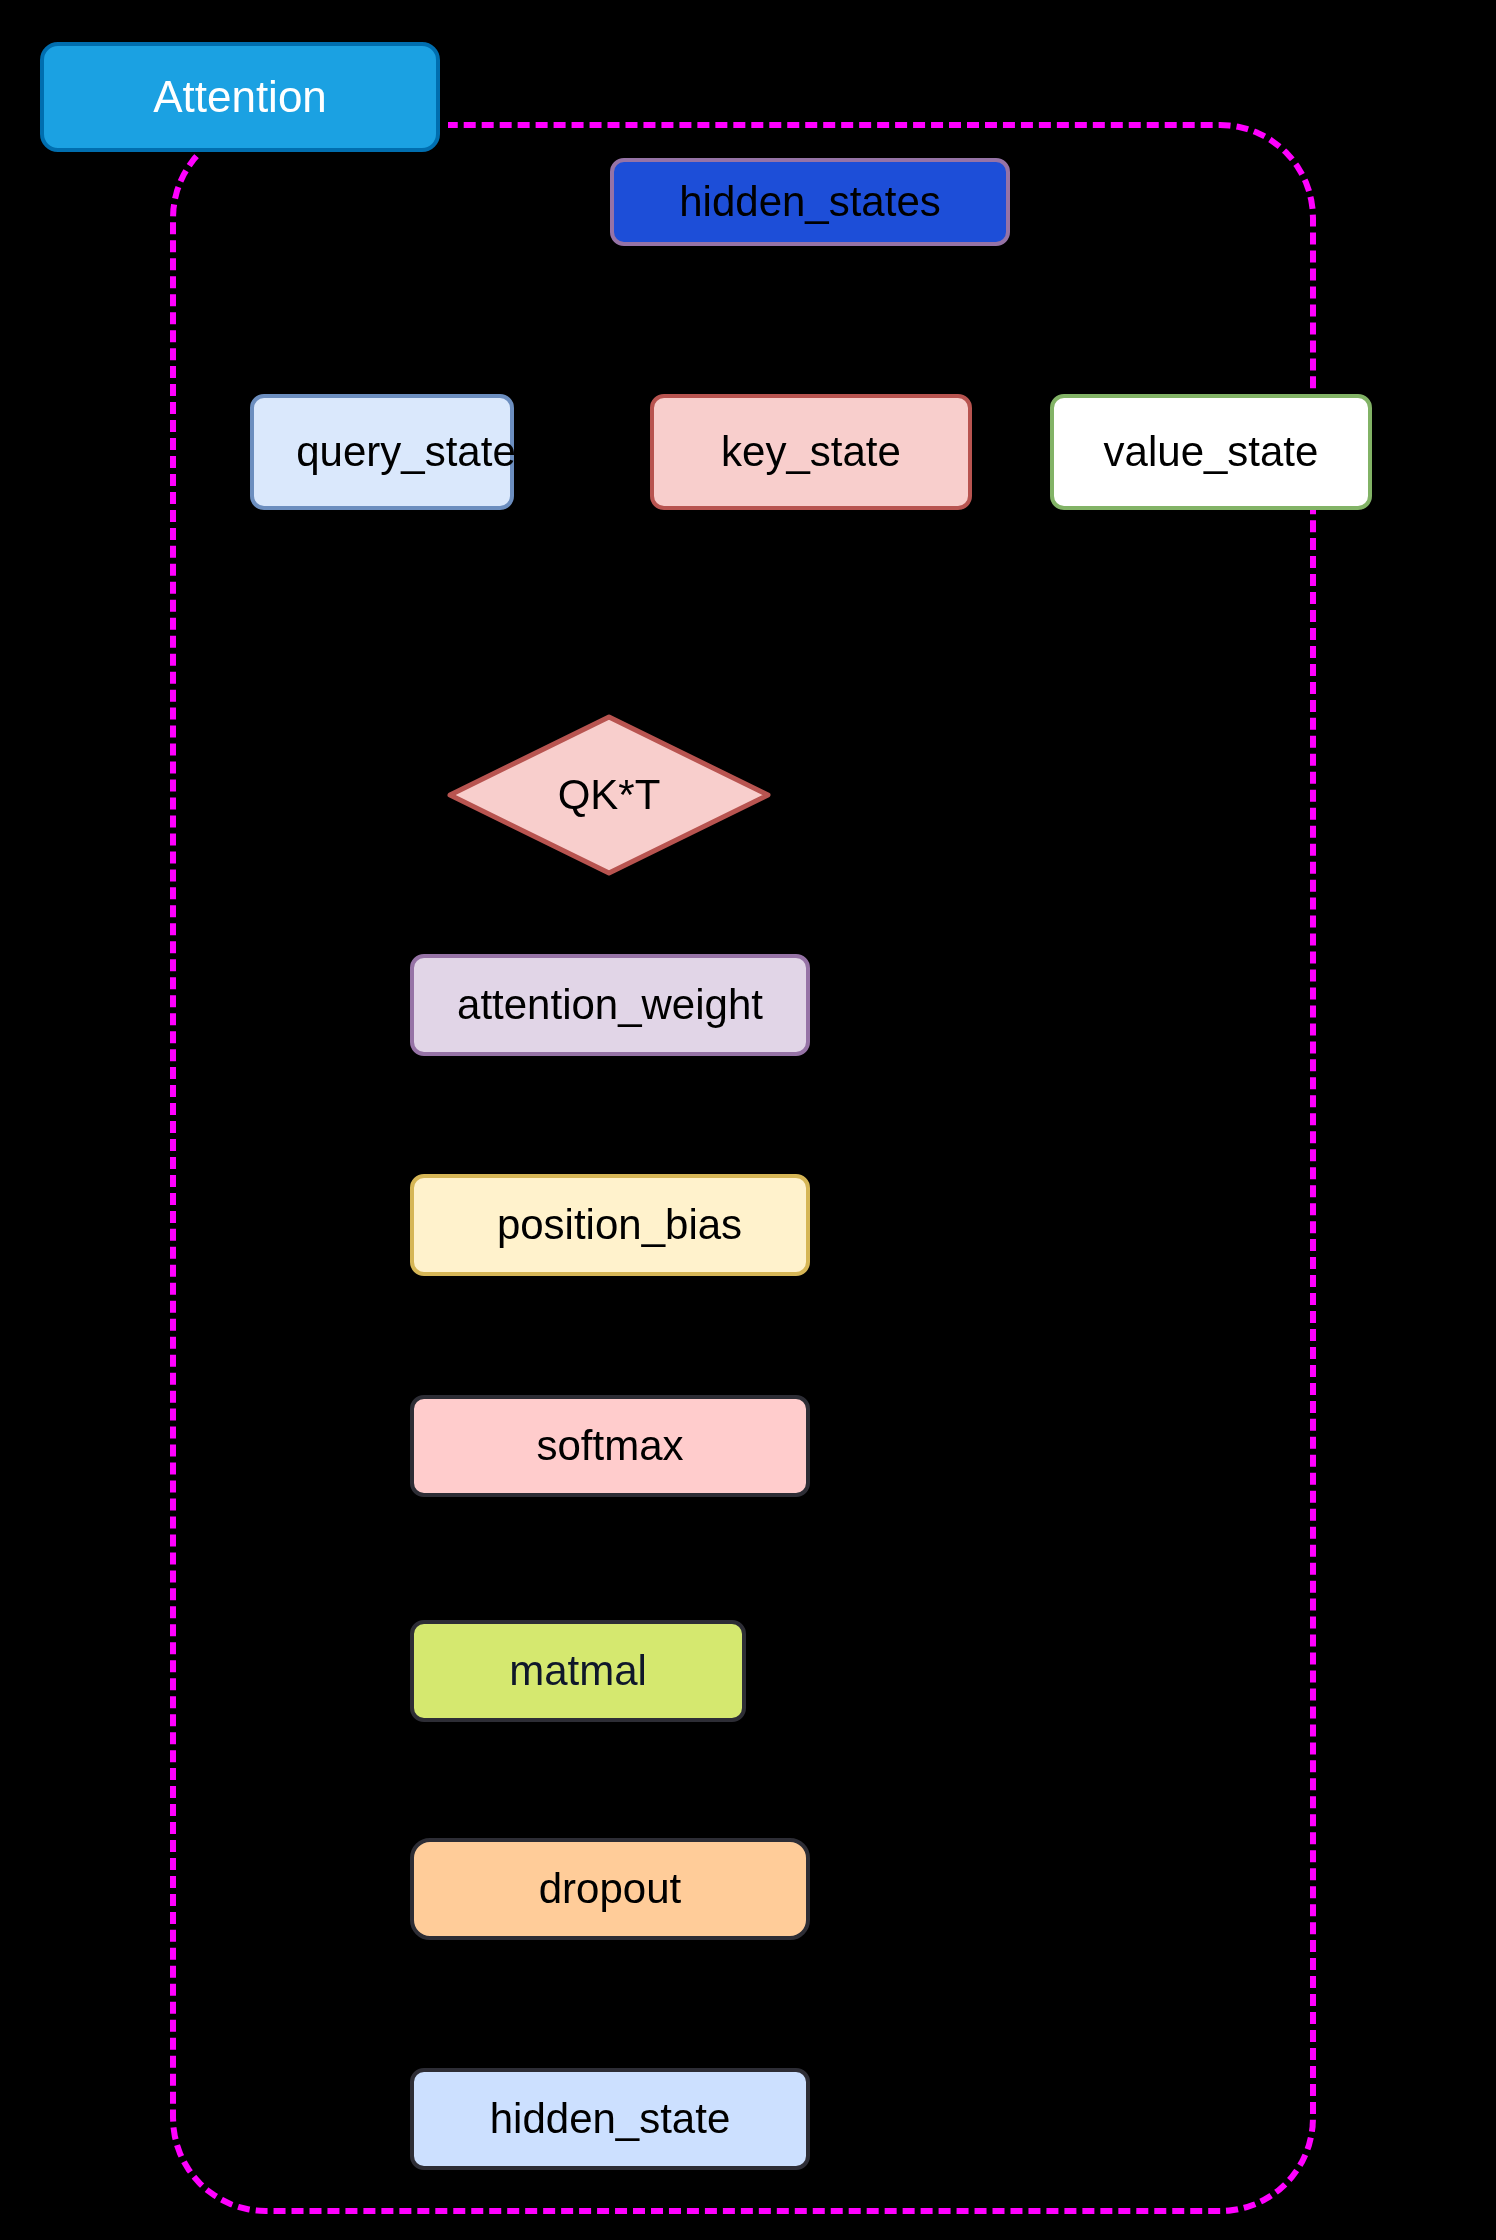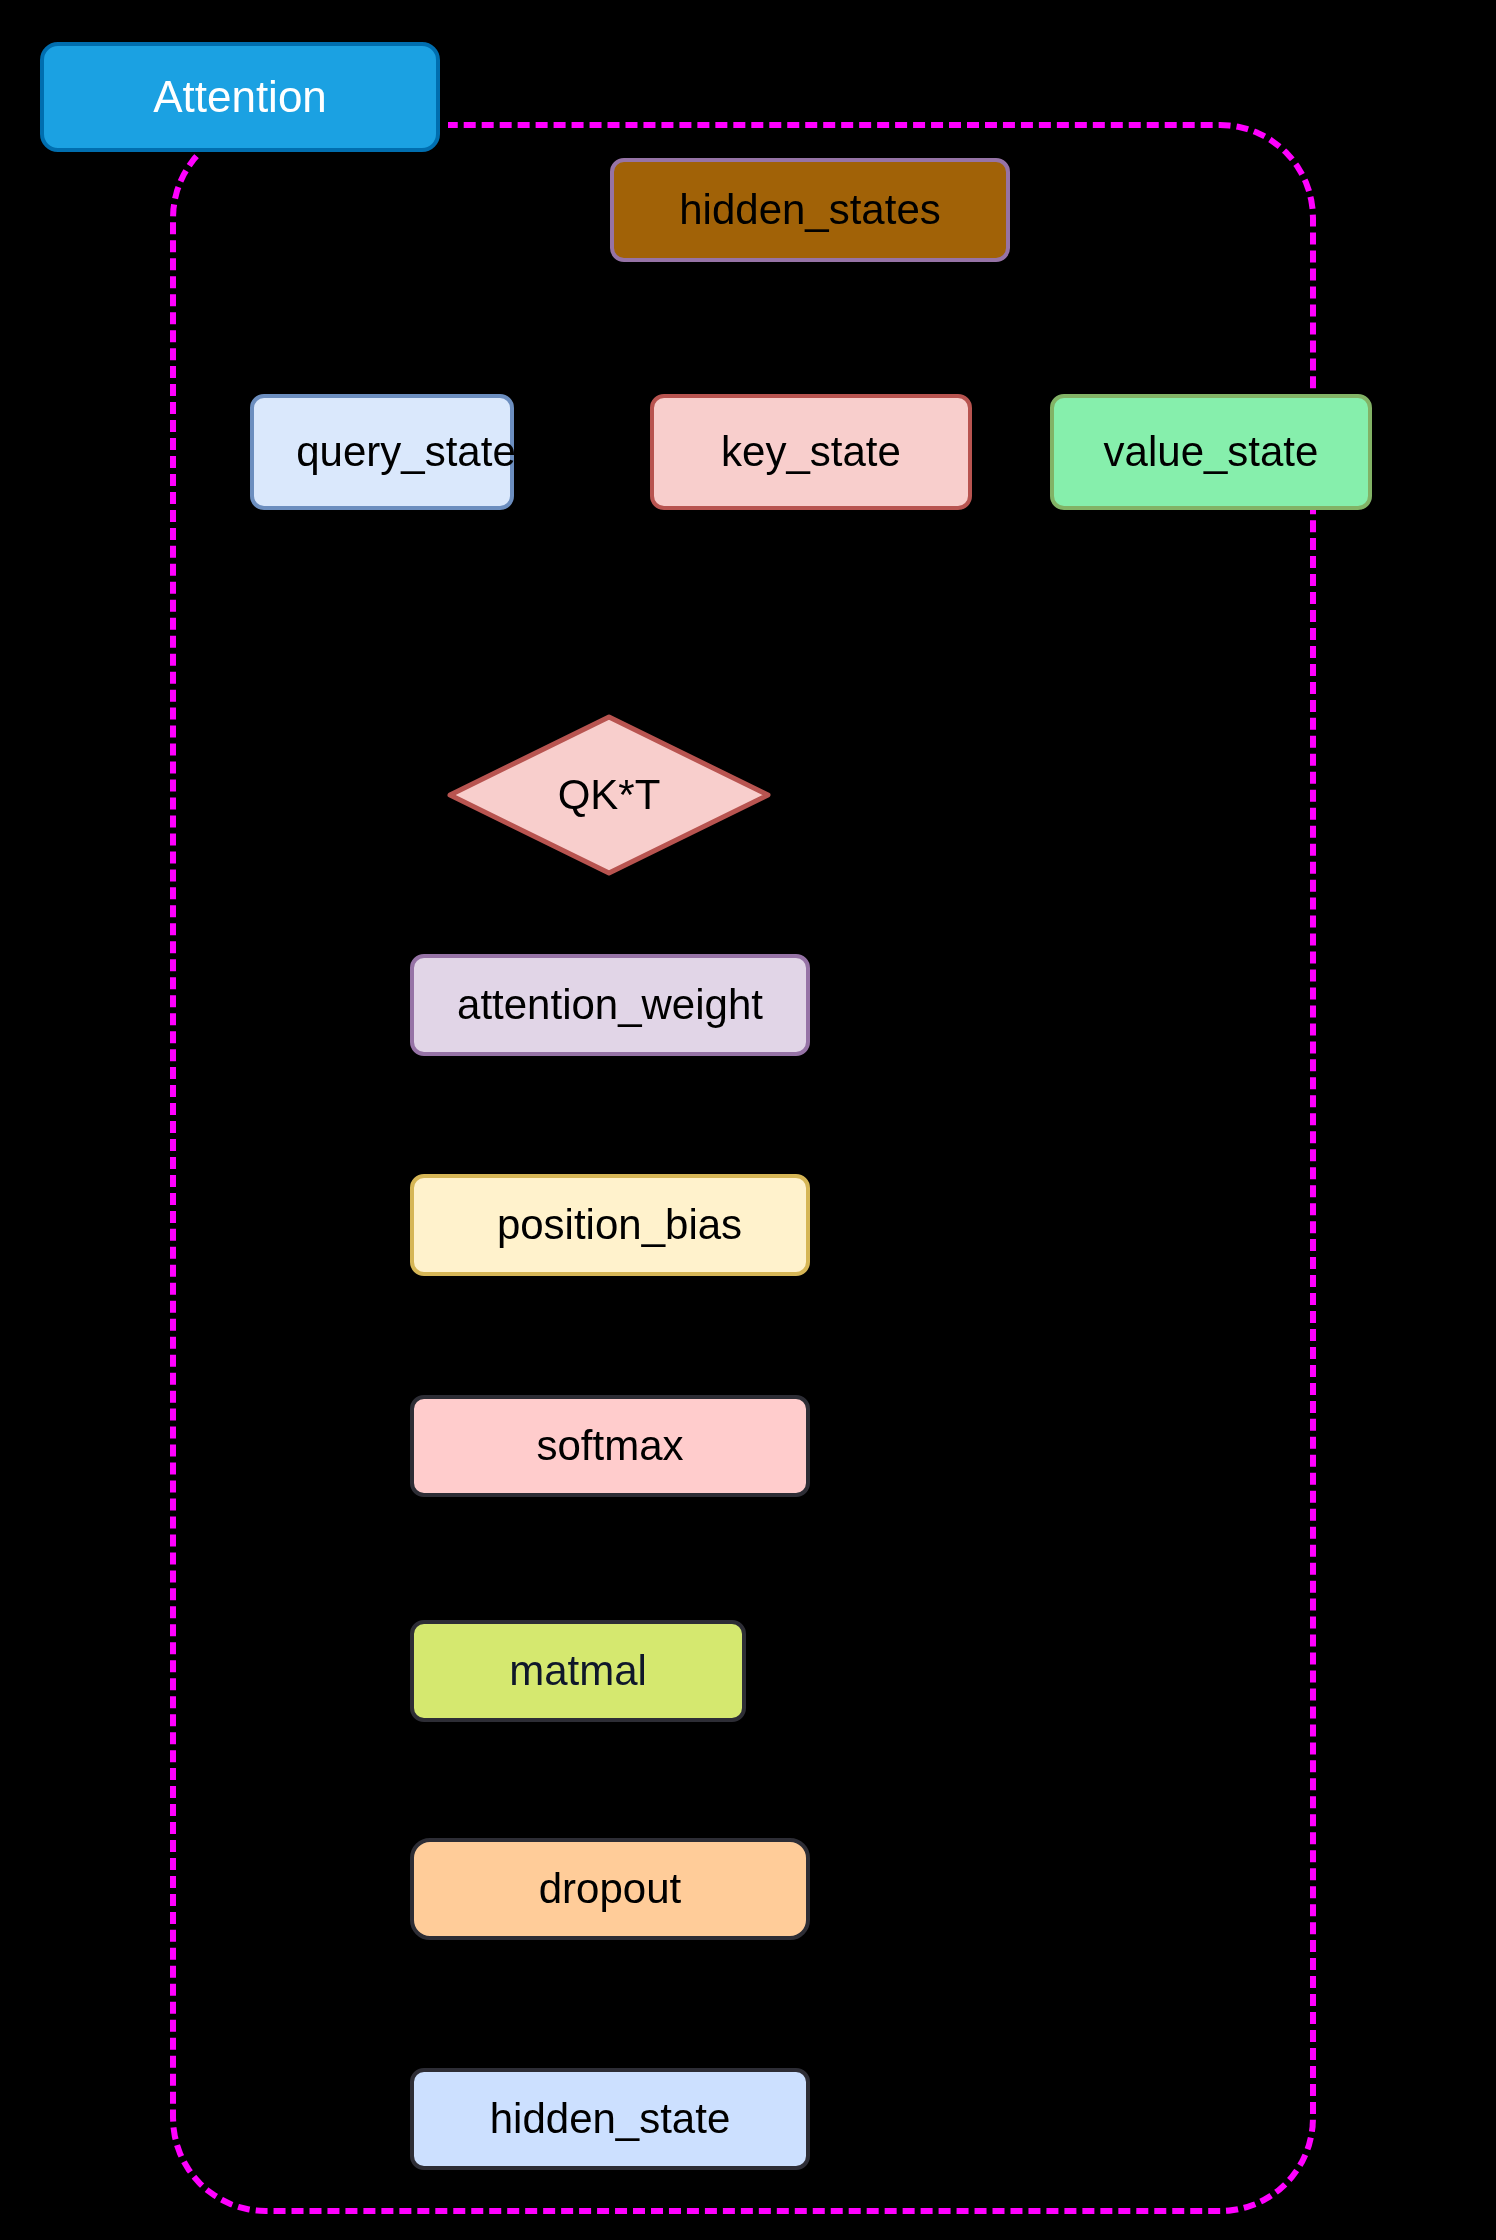--- a/index.html
+++ b/index.html
@@ -103,27 +103,27 @@
 </head>
 <body>
 
 <div id="canvas" style="background: rgb(0, 0, 0);">
 
   <div class="subgraph-frame" style="border-color: rgb(255, 0, 255); border-style: dashed;"></div>
   <div class="frame-notch"></div>
 
   <div class="subgraph-title" style="background: rgb(27, 161, 226); border-color: rgb(0, 110, 175); color: rgb(255, 255, 255);">Attention</div>
 
-  <div class="node" id="n-hidden_states" style="left: 610px; top: 158px; width: 400px; height: 104px; background: #a16207; border-color: rgb(150, 115, 166); color: rgb(0, 0, 0); text-align: center;">hidden_states</div>
+  <div class="node" id="n-hidden_states" style="left: 610px; top: 158px; width: 400px; height: 88px; background: #1d4ed8; border-color: rgb(150, 115, 166); color: rgb(0, 0, 0); text-align: center;">hidden_states</div>
 
   <div class="node" id="n-query_state" style="left: 250px; top: 394px; width: 264px; height: 116px; background: rgb(218, 232, 252); border-color: rgb(108, 142, 191); color: rgb(0, 0, 0); padding-left: 48px;">query_state</div>
 
   <div class="node" id="n-key_state" style="left: 650px; top: 394px; width: 322px; height: 116px; background: rgb(248, 206, 204); border-color: rgb(184, 84, 80); color: rgb(0, 0, 0);">key_state</div>
 
-  <div class="node" id="n-value_state" style="left: 1050px; top: 394px; width: 322px; height: 116px; background: #86efac; border-color: rgb(130, 179, 102); color: rgb(0, 0, 0);">value_state</div>
+  <div class="node" id="n-value_state" style="left: 1050px; top: 394px; width: 322px; height: 116px; background: #ffffff; border-color: rgb(130, 179, 102); color: rgb(0, 0, 0);">value_state</div>
 
   <div class="diamond-wrap" id="n-qkt" style="left: 446px; top: 713px; width: 326px; height: 164px;">
     <svg id="qkt-svg" width="326" height="164" viewBox="0 0 326 164">
       <polygon id="qkt-poly" points="163,4 322,82 163,160 4,82" fill="#f8cecc" stroke="#b85450" stroke-width="5" stroke-linejoin="round"></polygon>
     </svg>
     <div class="diamond-label" style="color: rgb(0, 0, 0);">QK*T</div>
   </div>
 
   <div class="node" id="n-attention_weight" style="left: 410px; top: 954px; width: 400px; height: 102px; background: rgb(225, 213, 231); border-color: rgb(150, 115, 166); color: rgb(0, 0, 0);">attention_weight</div>
 

